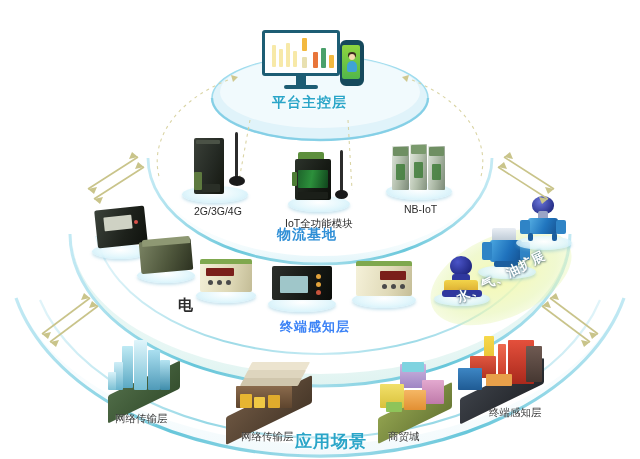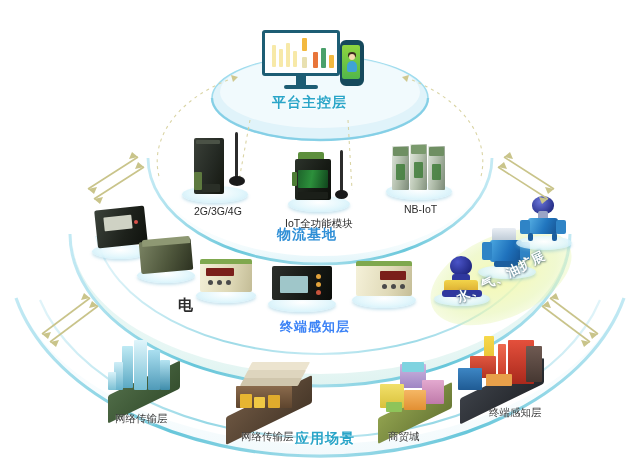--- a/index.html
+++ b/index.html
@@ -19,21 +19,21 @@
   .layer-title {
     position: absolute;
     font-weight: bold;
     letter-spacing: 1px;
     white-space: nowrap;
     text-shadow: 0 1px 1px rgba(255,255,255,0.9);
   }
   #title-platform { left: 272px; top: 94px; font-size: 14px; color:#2aa5c8; }
   #title-network  { left: 277px; top: 226px; font-size: 14px; color:#2f8fd6; }
   #title-terminal { left: 280px; top: 318px; font-size: 13px; color:#3b82f6; }
-  #title-app      { left: 295px; top: 430px; font-size: 14px; color:#2aa5c8; }
+  #title-app      { left: 295px; top: 430px; font-size: 17px; color:#2aa5c8; }
 
   
   .caption {
     position:absolute; white-space:nowrap; color:#3c3c3c;
     font-size: 10.5px; text-shadow: 0 1px 1px rgba(255,255,255,.85);
   }
   .caption.dark { color:#2b2b2b; }
   .pad {
     position:absolute; border-radius:50%;
     background: radial-gradient(ellipse at 50% 40%, rgba(255,255,255,.98) 0%, rgba(224,246,252,.9) 55%, rgba(176,224,242,.7) 100%);

